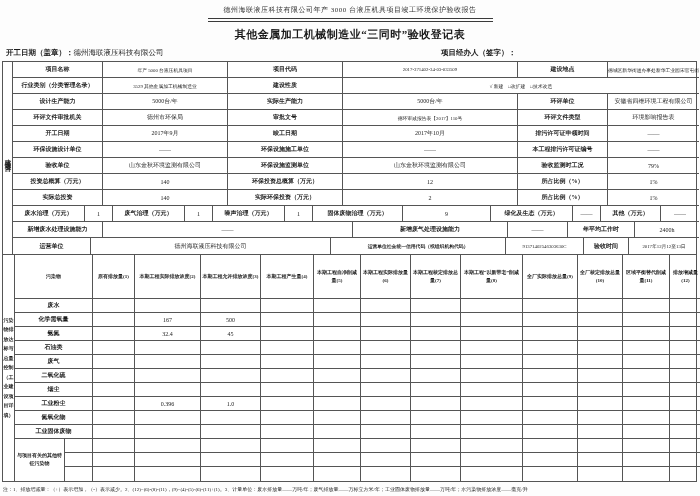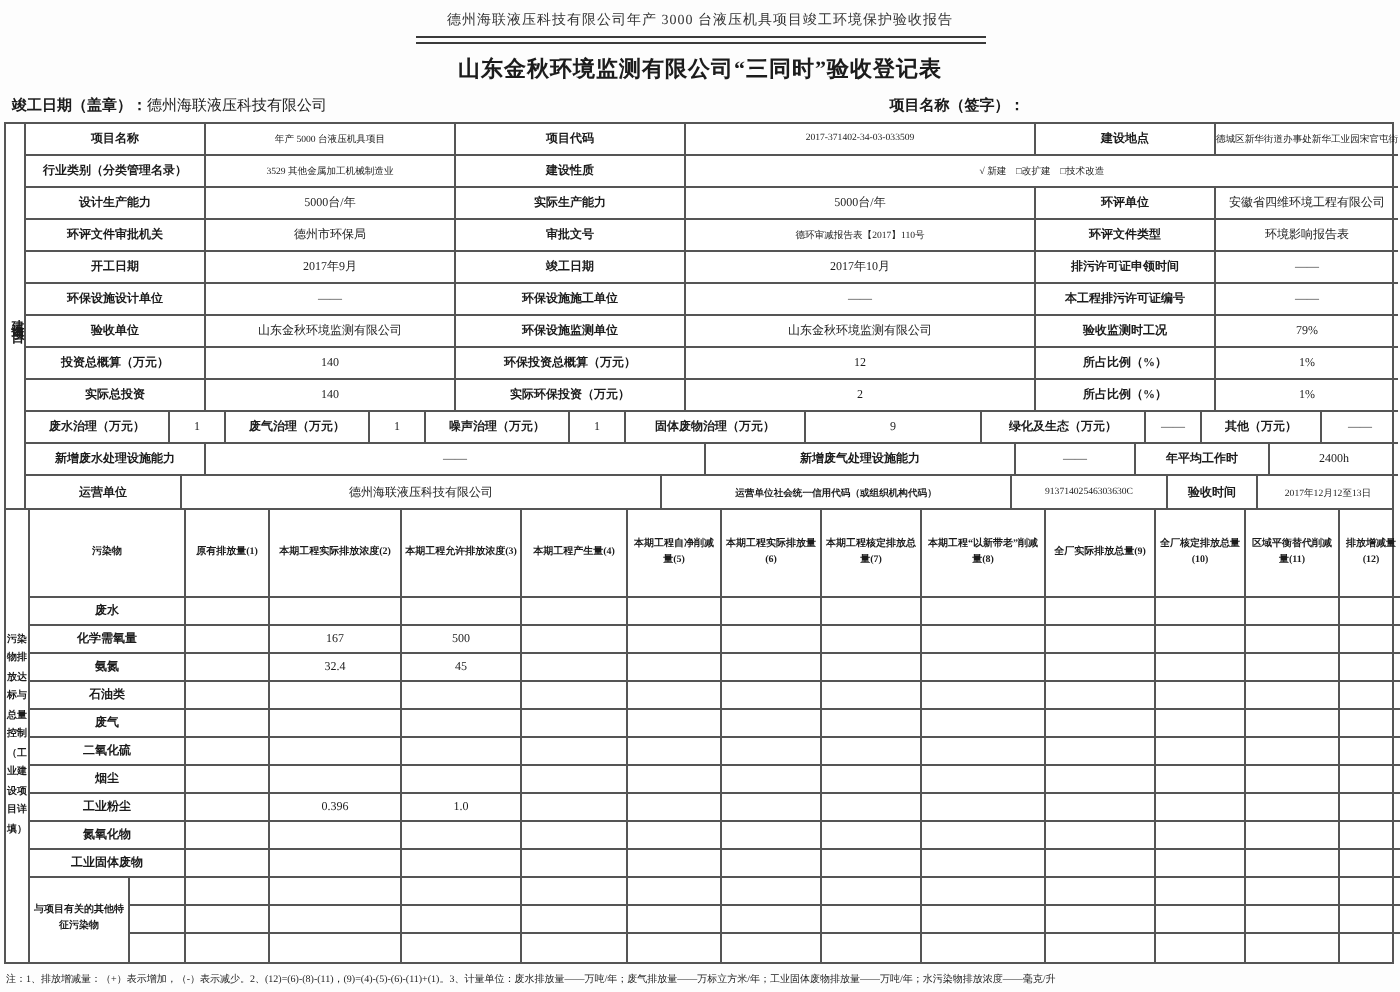--- a/index.html
+++ b/index.html
@@ -50,25 +50,25 @@
   .group .lrow .lcell{height:14px;}
   .group .lrow:last-child .lcell{border-bottom:none;}
   .note{font-size:5px;margin:4px 3px 0 3px;white-space:nowrap;overflow:hidden;color:#222;}
 </style>
 </head>
 <body>
 
 <div class="page">
   <div class="doc-header">德州海联液压科技有限公司年产 3000 台液压机具项目竣工环境保护验收报告</div>
   <div class="rule"></div>
-  <div class="form-title">山东金秋环境监测有限公司“三同时”验收登记表</div>
+  <div class="form-title">其他金属加工机械制造业“三同时”验收登记表</div>
 
   <div class="fill-line">
-    <div class="seg1"><span>竣工日期（盖章）：</span><span class="val">德州海联液压科技有限公司</span></div>
-    <div class="seg3">项目名称（签字）：</div>
+    <div class="seg1"><span>开工日期（盖章）：</span><span class="val">德州海联液压科技有限公司</span></div>
+    <div class="seg3">项目经办人（签字）：</div>
   </div>
 
   <div class="bigtable">
 
     <div class="section upper">
       <div class="strip">
         <span class="vtext">建设项目</span>
       </div>
       <div class="rows">
           <div class="trow">

